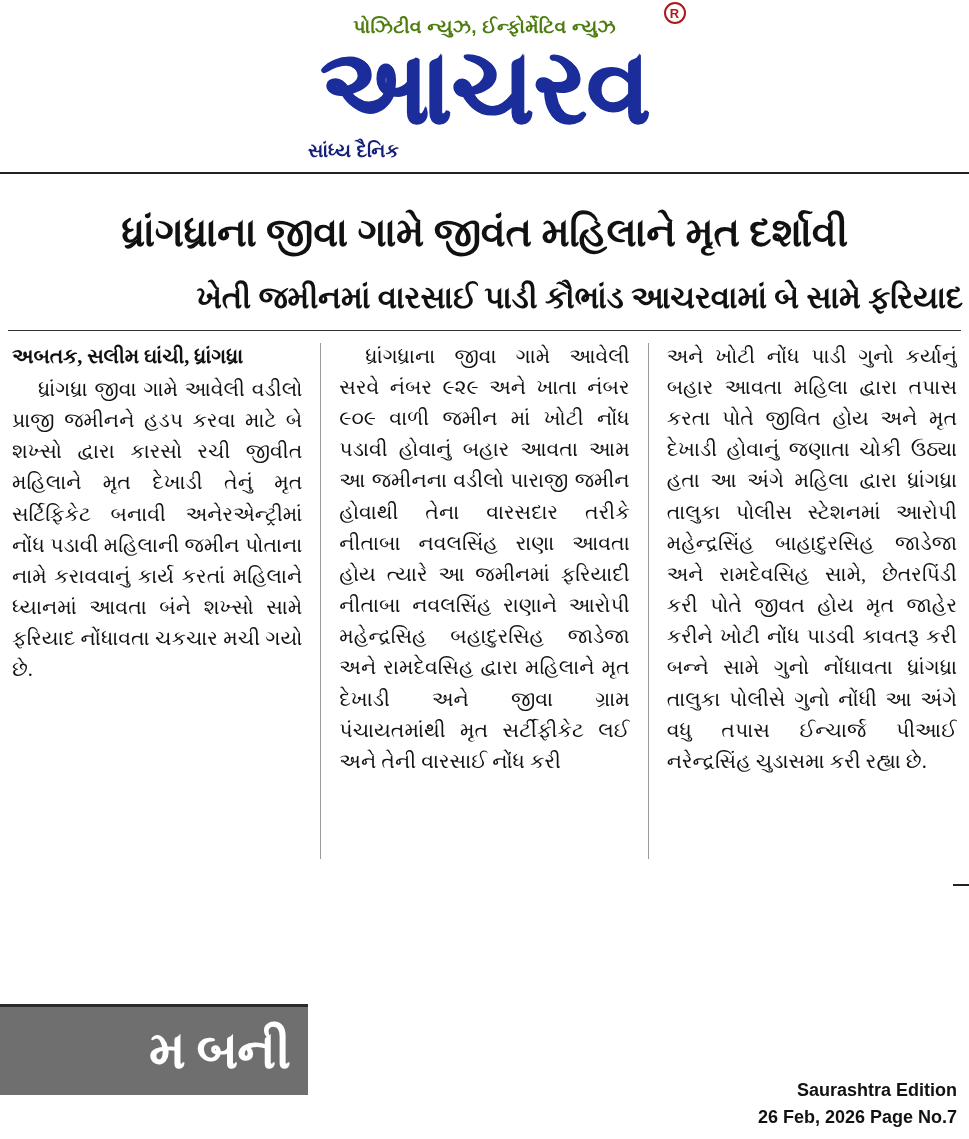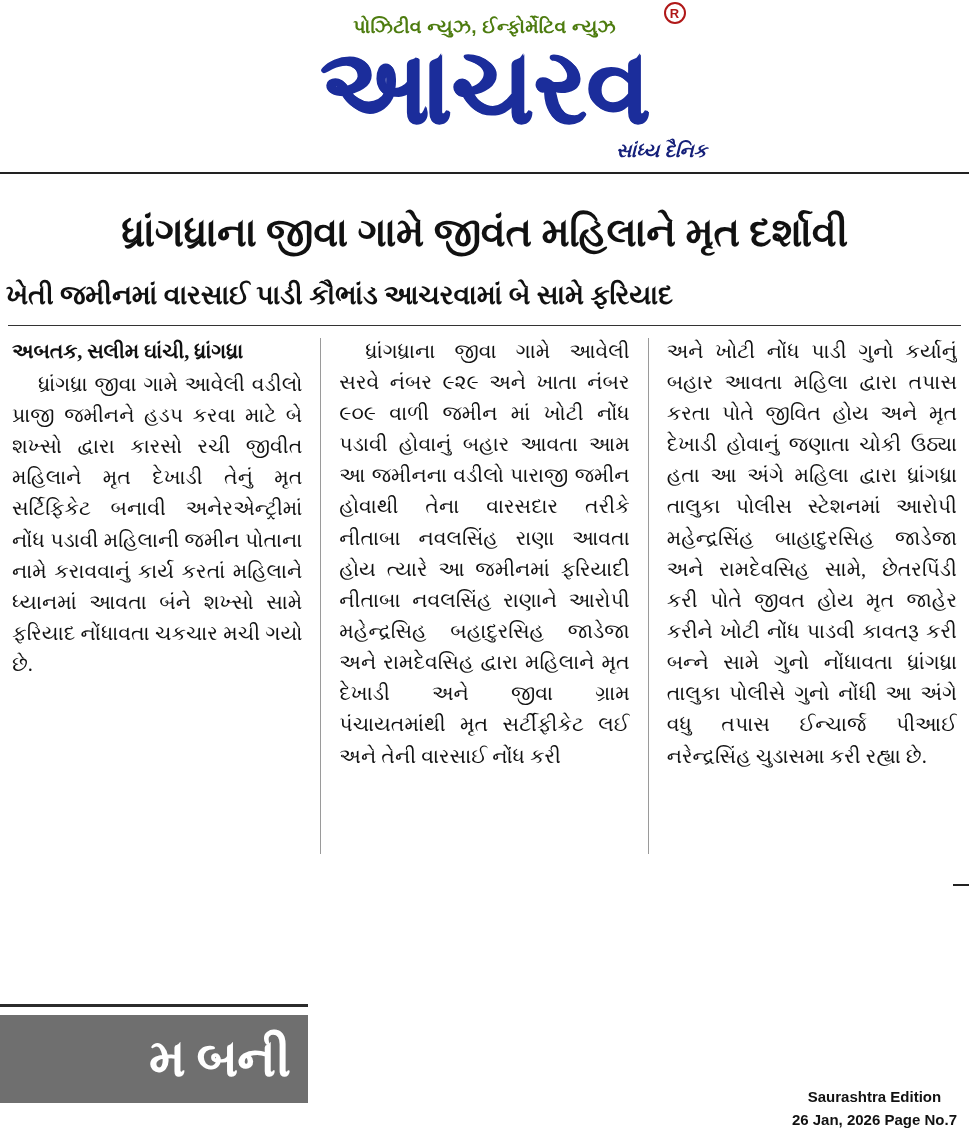--- a/index.html
+++ b/index.html
@@ -61,42 +61,41 @@
     line-height: 19px;
     text-align: center;
   }
   .tagline-bottom {
     font-family: "Liberation Sans", sans-serif;
     font-weight: bold;
     color: #15207a;
     font-size: 19px;
     margin-top: 2px;
     padding-right: 262px;
-    text-align: right;
-    font-style: italic;
+    text-align: center;
   }
   .masthead-rule {
     margin-top: 10px;
     border-top: 2px solid #222;
     width: 100%;
   }
 
   
   .headline {
     text-align: center;
     font-weight: bold;
     font-size: 40px;
     line-height: 1.34;
     padding: 32px 14px 2px 14px;
     letter-spacing: -0.3px;
   }
   .subheadline {
-    text-align: left;
-    font-weight: bold;
-    font-size: 27px;
+    text-align: right;
+    font-weight: bold;
+    font-size: 31px;
     line-height: 1.3;
     padding: 16px 6px 10px 6px;
     letter-spacing: -0.2px;
   }
   .sub-rule {
     border-top: 1px solid #333;
     margin: 2px 8px 0 8px;
   }
 
   
@@ -126,21 +125,21 @@
   .col-sep {
     width: 1px;
     background: #9a9a9a;
     margin: 2px 0;
   }
 
   
   .teaser {
     position: absolute;
     left: 0;
-    bottom: 36px;
+    bottom: 44px;
     width: 308px;
     height: 88px;
     background: #6f6f6f;
     color: #fff;
     display: flex;
     align-items: center;
     justify-content: flex-end;
     overflow: hidden;
   }
   .teaser-text {
@@ -166,23 +165,23 @@
     width: 16px;
     height: 2px;
     background: #222;
   }
 
   
   .footer {
     position: absolute;
     right: 12px;
     bottom: 8px;
-    text-align: center;
-    font-family: "Liberation Sans", sans-serif;
-    font-size: 15px;
+    text-align: right;
+    font-family: "Liberation Sans", sans-serif;
+    font-size: 18px;
     font-weight: bold;
     line-height: 1.5;
     color: #111;
     margin-top: 10px;
   }
 </style>
 </head>
 <body>
 
 <div class="page">
@@ -221,16 +220,16 @@
 
   <div class="right-dash"></div>
 
   <div class="teaser-border-top"></div>
   <div class="teaser">
     <div class="teaser-text">મ બની</div>
   </div>
 
   <div class="footer">
     <div>Saurashtra Edition</div>
-    <div>26 Jan, 2026 Page No.7</div>
+    <div>26 Feb, 2026 Page No.7</div>
   </div>
 
 </div>
 
 </body></html>

